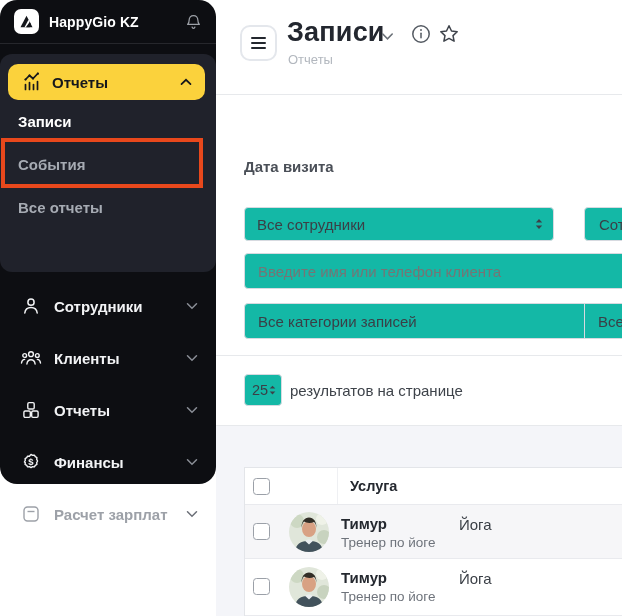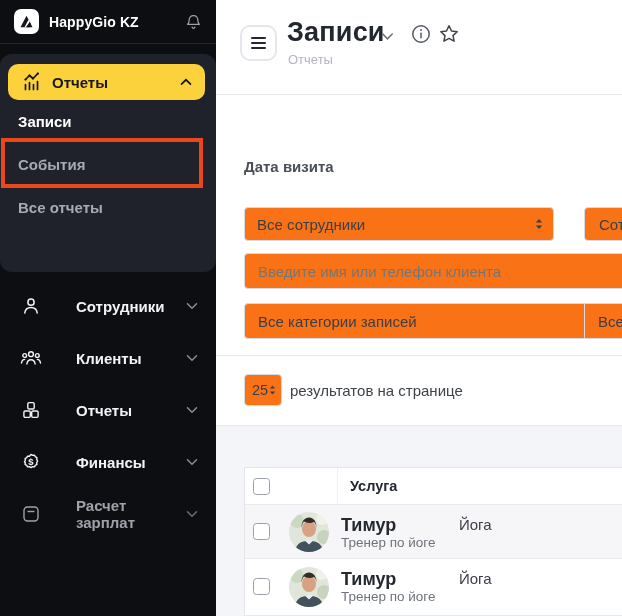--- a/index.html
+++ b/index.html
@@ -2,70 +2,70 @@
 <html><head>
 <meta charset="utf-8">
 <style>
   html,body{margin:0;padding:0;}
   body{
     width:622px;height:616px;position:relative;overflow:hidden;
     font-family:"Liberation Sans",sans-serif;background:#fff;
     -webkit-font-smoothing:antialiased;
   }
   
-  .sidebar{position:absolute;left:0;top:0;width:216px;height:616px;background:#0D0E12;}
+  .sidebar{position:absolute;left:0;top:0;width:216px;height:484px;background:#0D0E12;border-radius:17px;}
   .sb-header{height:44px;display:flex;align-items:center;padding:0 14px;border-bottom:1px solid #26272C;box-sizing:border-box;}
   .logo{width:25px;height:25px;background:#fff;border-radius:7px;display:flex;align-items:center;justify-content:center;flex:0 0 auto;}
   .brand{color:#fff;font-weight:700;font-size:14px;margin-left:10px;letter-spacing:.1px;}
   .sb-bell{margin-left:auto;display:flex;}
   .reports-group{position:absolute;left:0;top:54px;width:216px;height:218px;background:#20222B;border-radius:12px;box-sizing:border-box;}
   .reports-btn{position:absolute;left:8px;top:10px;width:197px;height:36px;background:#FBD23C;border-radius:10px;
     display:flex;align-items:center;padding:0 13px;box-sizing:border-box;color:#15171C;font-weight:700;font-size:15px;}
   .reports-btn .lbl{margin-left:9px;}
   .reports-btn .chev{margin-left:auto;display:flex;}
   .sub-list{position:absolute;left:0;top:46px;width:216px;}
   .sub-item{height:43px;display:flex;align-items:center;padding-left:18px;color:#A6ABB3;font-weight:600;font-size:15px;box-sizing:border-box;}
   .sub-item.active{color:#FFFFFF;font-weight:700;}
   .annotation-box{position:absolute;left:1px;top:138px;width:202px;height:50px;border:4px solid #E8481C;box-sizing:border-box;z-index:5;pointer-events:none;}
   .nav{position:absolute;left:0;top:280px;width:216px;}
-  .nav-item{height:52px;display:flex;align-items:center;padding:0 18px 0 20px;box-sizing:border-box;gap:22px;}
+  .nav-item{height:52px;display:flex;align-items:center;padding:0 18px 0 20px;box-sizing:border-box;}
   .nav-item .ic{width:22px;display:flex;justify-content:center;flex:0 0 auto;}
   .nav-item .lbl{color:#F2F3F5;font-weight:600;font-size:15px;margin-left:12px;}
   .nav-item .chev{margin-left:auto;display:flex;}
   
   .main{position:absolute;left:216px;top:0;width:406px;height:616px;background:#fff;}
   .hamburger{position:absolute;left:24px;top:25px;width:37px;height:36px;border:2px solid #E4E7EC;border-radius:10px;background:#fff;
     box-sizing:border-box;display:flex;flex-direction:column;justify-content:center;align-items:center;gap:3px;}
   .hamburger span{display:block;width:15px;height:2px;background:#23272E;border-radius:1px;}
   .page-title{position:absolute;left:71px;top:17px;font-size:27px;font-weight:600;color:#23272F;letter-spacing:.2px;}
   .title-chev{position:absolute;left:165px;top:32px;display:flex;}
   .info-ic{position:absolute;left:195px;top:24px;display:flex;}
   .star-ic{position:absolute;left:222px;top:23px;display:flex;}
   .page-subtitle{position:absolute;left:72px;top:52px;font-size:13px;color:#B2B7BE;}
   .divider{position:absolute;left:0;width:406px;height:1px;background:#E7E9EC;}
   .flabel{position:absolute;left:28px;font-size:15px;font-weight:700;color:#4A4F57;}
-  .field{position:absolute;border:1px solid #D7DAE0;border-radius:4px;background:#f97316;box-sizing:border-box;display:flex;align-items:center;font-size:15px;color:#3A3F46;}
+  .field{position:absolute;border:1px solid #D7DAE0;border-radius:4px;background:#14b8a6;box-sizing:border-box;display:flex;align-items:center;font-size:15px;color:#3A3F46;}
   .stepper{margin-left:auto;margin-right:9px;display:flex;}
   .group-cell-r{border-left:1px solid #D7DAE0;height:100%;display:flex;align-items:center;padding-left:13px;box-sizing:border-box;}
   .perpage-lbl{position:absolute;left:74px;top:382px;font-size:15px;color:#3E434A;}
   .gray-panel{position:absolute;left:0;top:426px;width:406px;height:190px;background:#F4F5F9;}
   
   .table{position:absolute;left:28px;top:467px;width:430px;height:165px;background:#fff;border:1px solid #E3E5E9;box-sizing:border-box;}
   .thead{display:grid;grid-template-columns:92px 110px 1fr;height:36px;border-bottom:1px solid #E9EAEE;align-items:center;}
   .th{font-size:14.5px;font-weight:700;color:#24282F;height:100%;display:flex;align-items:center;box-sizing:border-box;}
   .th.c2{border-left:1px solid #EFF0F3;padding-left:4px;}
   .th.c3{border-left:1px solid #EFF0F3;padding-left:12px;}
   .trow{position:relative;border-bottom:1px solid #E9EAEE;}
   .trow.r1{height:53px;background:#F6F6F8;}
   .trow.r2{height:56px;background:#fff;}
   .cb{appearance:none;-webkit-appearance:none;width:17px;height:17px;border:1.5px solid #9BA0A8;border-radius:3.5px;background:#fff;margin:0;}
   .thead .cb{margin-left:8px;}
   .row-cb{position:absolute;left:8px;top:50%;margin-top:-9px;}
   .avatar{position:absolute;left:44px;top:50%;margin-top:-20px;width:40px;height:40px;border-radius:50%;overflow:hidden;}
-  .ename{position:absolute;left:96px;top:10px;font-size:18px;font-weight:700;color:#24282F;}
+  .ename{position:absolute;left:96px;top:10px;font-size:15px;font-weight:700;color:#24282F;}
   .erole{position:absolute;left:96px;top:30px;font-size:13.5px;color:#6E737B;}
   .esvc{position:absolute;left:214px;top:11px;font-size:15px;color:#3A3F46;}
 </style>
 </head>
 <body>
 
 <aside class="sidebar">
   <div class="sb-header">
     <div class="logo">
       <svg width="17" height="17" viewBox="0 0 24 24" aria-hidden="true">

